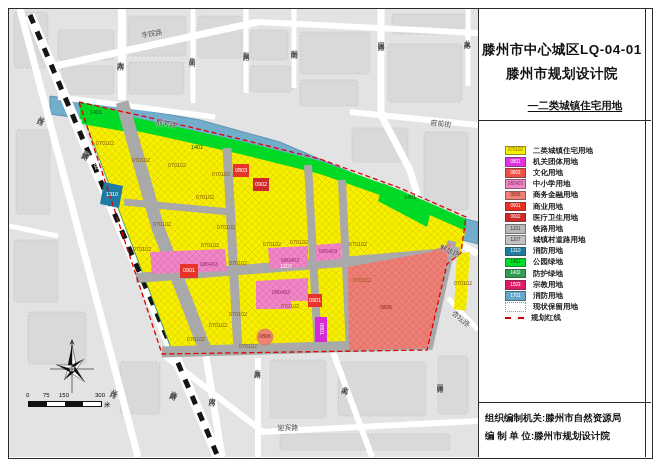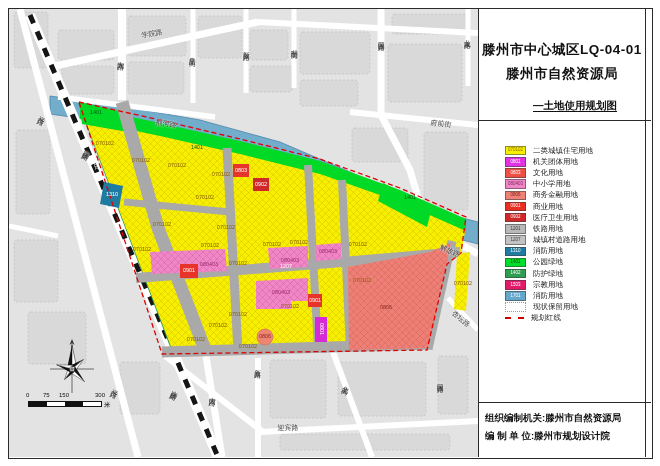--- a/index.html
+++ b/index.html
@@ -34,21 +34,21 @@
             font-size:10.5px;font-weight:bold;color:#111;}
   .subtitle span{text-decoration:underline;text-underline-offset:2px;}
   .legend-header{position:absolute;left:0;top:119px;width:166px;text-align:center;
                  font-size:11px;letter-spacing:7px;color:#222;}
   .legend-rows{position:absolute;left:26px;top:136px;}
   .lg-row{display:flex;align-items:center;height:11.2px;}
   .lg-swatch{width:19px;height:7.5px;margin-right:7px;background:var(--c,#ccc);
              display:flex;align-items:center;justify-content:center;flex:0 0 auto;
              border:0.5px solid rgba(60,60,60,.55);}
   .lg-code{font-style:normal;font-size:4.5px;line-height:1;color:var(--tc,#ffffff);letter-spacing:0;}
-  .lg-label{font-size:7.5px;color:#222;white-space:nowrap;}
+  .lg-label{font-size:7.5px;color:#222;white-space:nowrap;font-weight:bold;}
   .lg-row.blank .lg-swatch{background:#fff;border:1px dotted #999;}
   .lg-row.dash .lg-swatch{height:0;border:none;border-top:2px dashed #cc0000;background:none;}
   .credits{position:absolute;left:6px;top:400px;width:160px;font-size:9.5px;font-weight:bold;
            color:#111;line-height:1.85;white-space:nowrap;}
 </style>
 </head>
 <body>
 
 <div class="page">
 
@@ -316,23 +316,23 @@
         <span class="tick" style="left:35px">150</span>
         <span class="tick" style="left:71px">300</span>
         <span class="bar"></span>
         <span class="unit">米</span>
       </div>
     </div>
   </div>
 
   <div class="panel">
     <div class="title-line" style="top:32px">滕州市中心城区LQ-04-01</div>
-    <div class="title-line" style="top:56px">滕州市自然资源局</div>
+    <div class="title-line" style="top:56px">滕州市规划设计院</div>
     <div class="subtitle">
-      <span>—土地使用规划图</span>
+      <span>—二类城镇住宅用地</span>
     </div>
 
     <div class="legend-rows">
 
         <div class="lg-row" style="--c: #f7ef00; --tc: #8a6a00;">
           <span class="lg-swatch">
             <i class="lg-code">070102</i>
           </span>
           <span class="lg-label">二类城镇住宅用地</span>
         </div>

